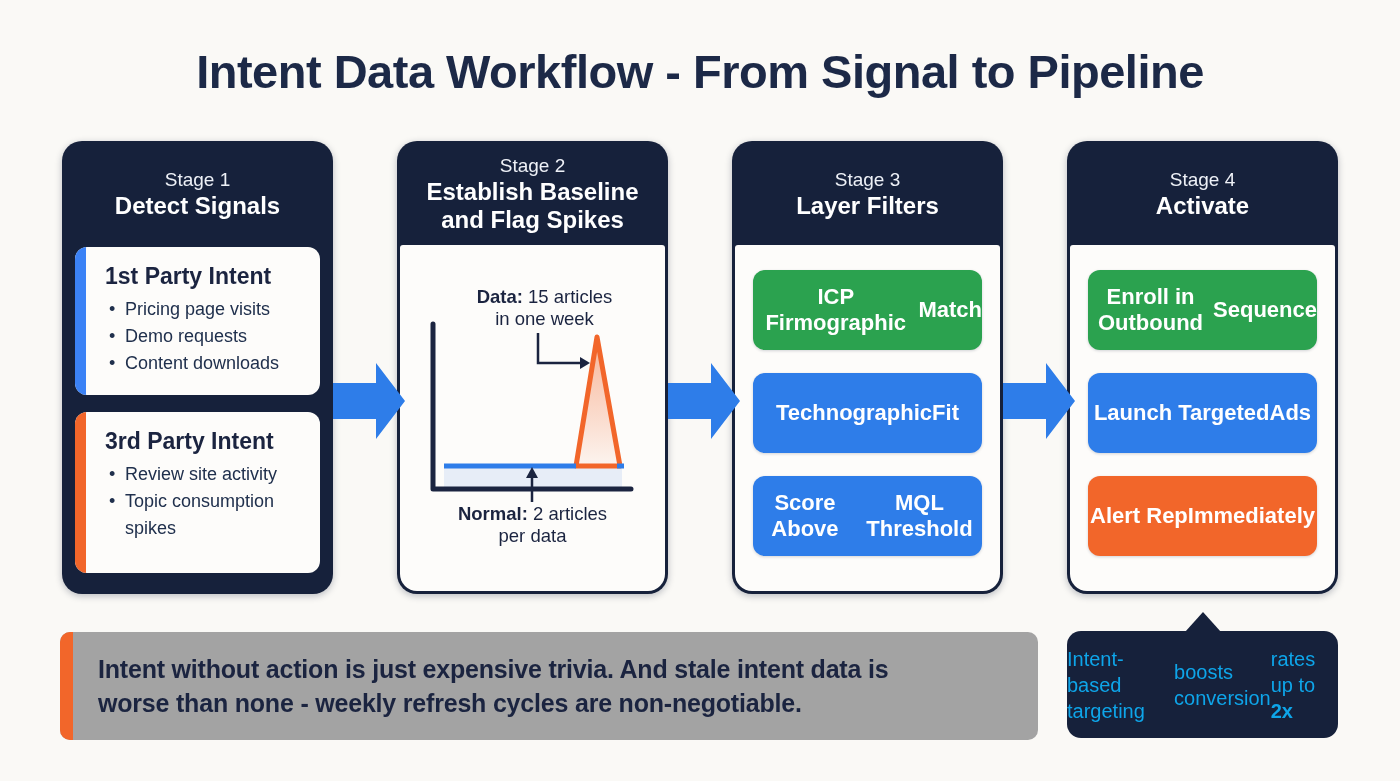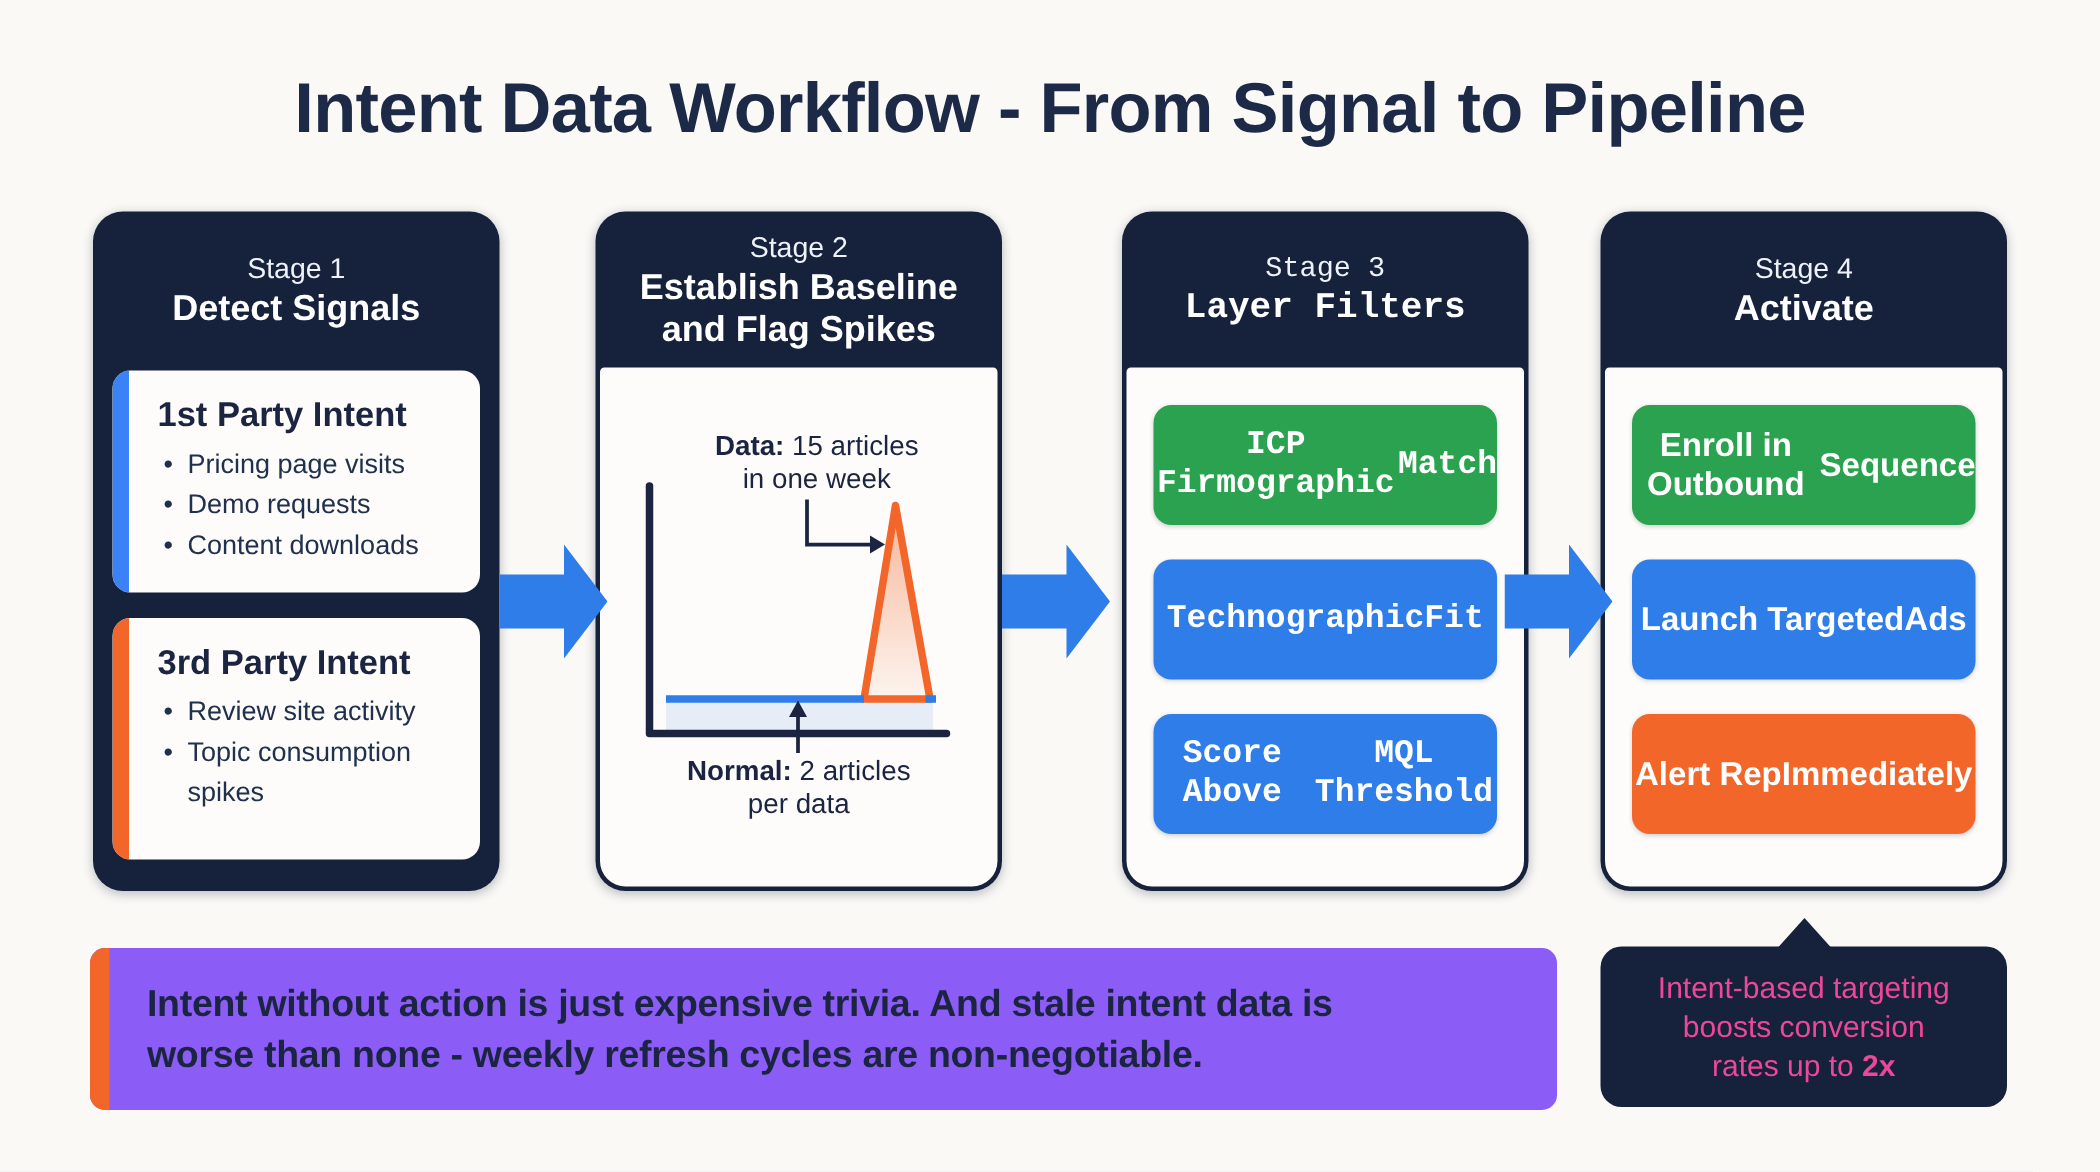--- a/index.html
+++ b/index.html
@@ -13,21 +13,21 @@
     position:absolute; top:44px; left:0; width:100%;
     text-align:center; font-size:47px; font-weight:700;
     color:#1c2947; letter-spacing:-0.5px;
   }
   
   .stage {
     position:absolute; top:141px; width:271px; height:453px;
     background:#16213b; border-radius:20px;
     box-shadow:0 2px 7px rgba(18,28,55,0.28);
   }
-  .s1 { left:62px; } .s2 { left:397px; } .s3 { left:748px;font-family:Liberation Mono, monospace; } .s4 { left:1067px; }
+  .s1 { left:62px; } .s2 { left:397px; } .s3 { left:732px; } .s4 { left:1067px; }
   .stage-header {
     position:absolute; top:0; left:0; right:0; height:104px;
     display:flex; flex-direction:column; align-items:center; justify-content:center;
     color:#ffffff;
   }
   .stage-label { font-size:19px; line-height:25px; font-weight:400; color:#eef1f7; }
   .stage-title { font-size:24px; line-height:28px; font-weight:700; text-align:center; }
   .stage-body {
     position:absolute; left:3px; right:3px; top:104px; bottom:3px;
     background:#fdfcfa; border-radius:3px 3px 17px 17px;
@@ -64,33 +64,33 @@
   }
   .c-green { background:#2ba24f; }
   .c-blue { background:#2e7de9; }
   .c-orange { background:#f2662a; }
   
   .flow-arrow { position:absolute; top:363px; width:72px; height:76px; }
   .fa1 { left:333px; } .fa2 { left:668px; } .fa3 { left:1003px; }
   
   .note {
     position:absolute; left:60px; top:632px; width:978px; height:108px;
-    background:#8b5cf6; border-radius:10px;
+    background:#a3a3a3; border-radius:10px;
     display:flex; flex-direction:column; justify-content:center;
     padding-left:38px;
   }
   .note-bar {
     position:absolute; left:0; top:0; bottom:0; width:13px;
     background:#f2662a; border-radius:10px 0 0 10px;
   }
   .note-line { font-size:25px; font-weight:700; line-height:34px; color:#1b2440; white-space:nowrap; letter-spacing:-0.2px; }
   .stat {
     position:absolute; left:1067px; top:631px; width:271px; height:107px;
-    background:#16213b; border-radius:14px; color:#ec4899;
-    display:flex; flex-direction:column; align-items:center; justify-content:center;
+    background:#16213b; border-radius:14px; color:#0ea5e9;
+    display:flex; flex-direction:row; align-items:center; justify-content:center;
   }
   .stat-tri {
     position:absolute; left:50%; top:-19px; margin-left:-18px;
     width:0; height:0;
     border-left:18px solid transparent; border-right:18px solid transparent;
     border-bottom:20px solid #16213b;
   }
   .stat-line { font-size:20px; line-height:26px; font-weight:400; }
   .stat-line b { font-weight:700; }
 </style>

